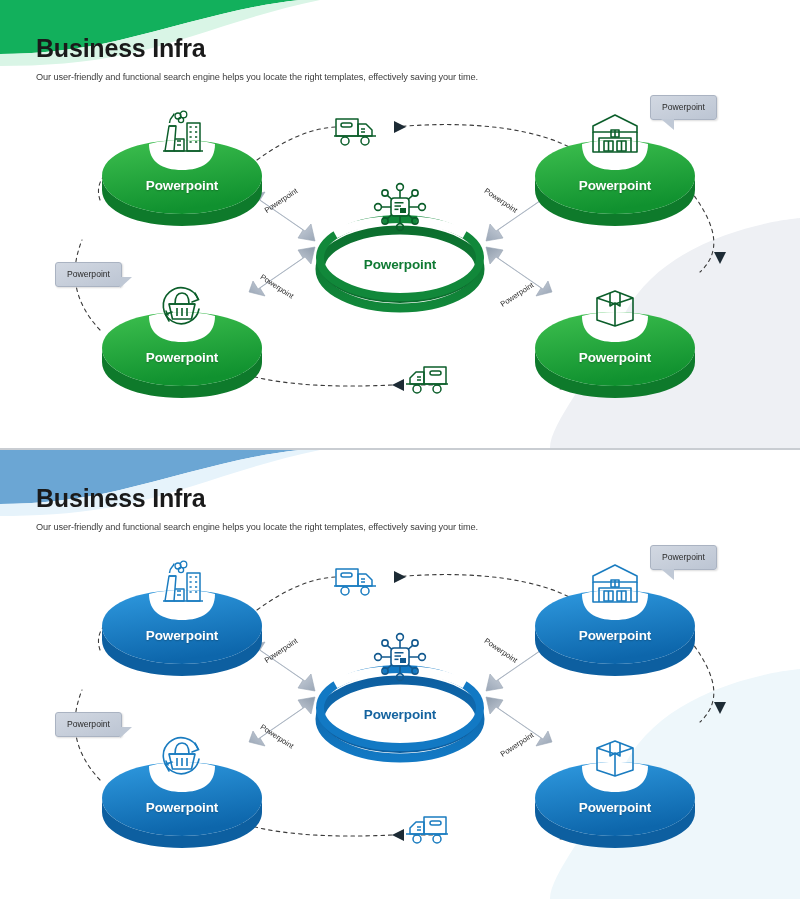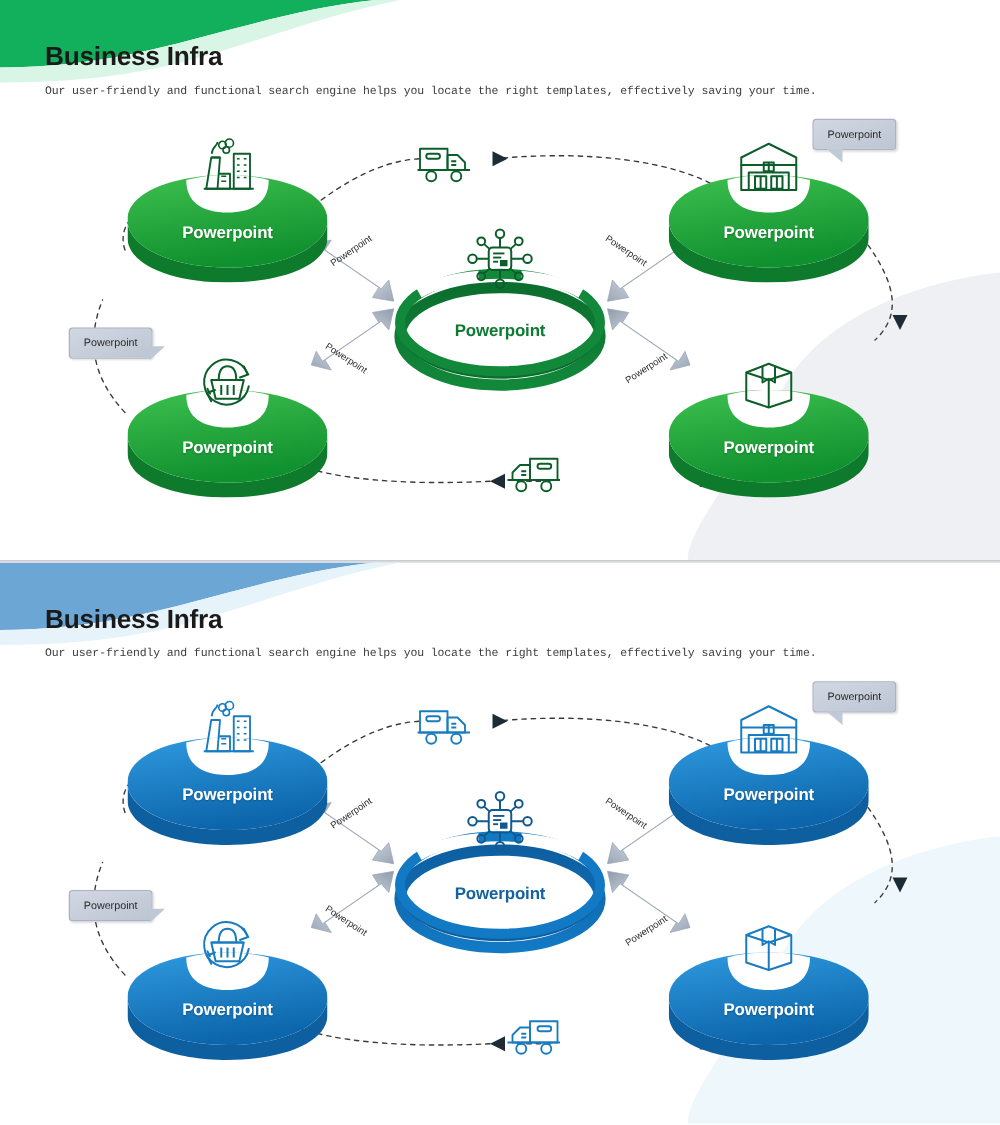--- a/index.html
+++ b/index.html
@@ -22,25 +22,25 @@
   
   .deco-wave, .deco-wave-light, .deco-blob {
     position: absolute; pointer-events: none;
   }
   .deco-wave   { top: 0; left: 0; }
   .deco-blob   { right: 0; bottom: 0; }
 
   
   .hdr { position: absolute; left: 36px; top: 34px; }
   .hdr h1 {
-    font-size: 21px; font-weight: bold; color: #1a1a1a;
+    font-size: 25px; font-weight: bold; color: #1a1a1a;
     letter-spacing: -0.2px;
   }
   .hdr p {
-    margin-top: 9px; font-size: 9.2px; color: #3d3d3d; letter-spacing: -0.1px; font-family: Liberation Mono, monospace;
+    margin-top: 9px; font-size: 9.2px; color: #3d3d3d; letter-spacing: -0.1px;
   }
 
   
   .stage { position: absolute; left: 0; top: 0; width: 800px; height: 449px; }
   .layer { position: absolute; left: 0; top: 0; width: 800px; height: 449px; }
 
   
   .node { position: absolute; width: 160px; height: 86px; }
   .node .disc { position: absolute; left: 0; top: 0; width: 160px; height: 86px; }
   .node .nlabel {

